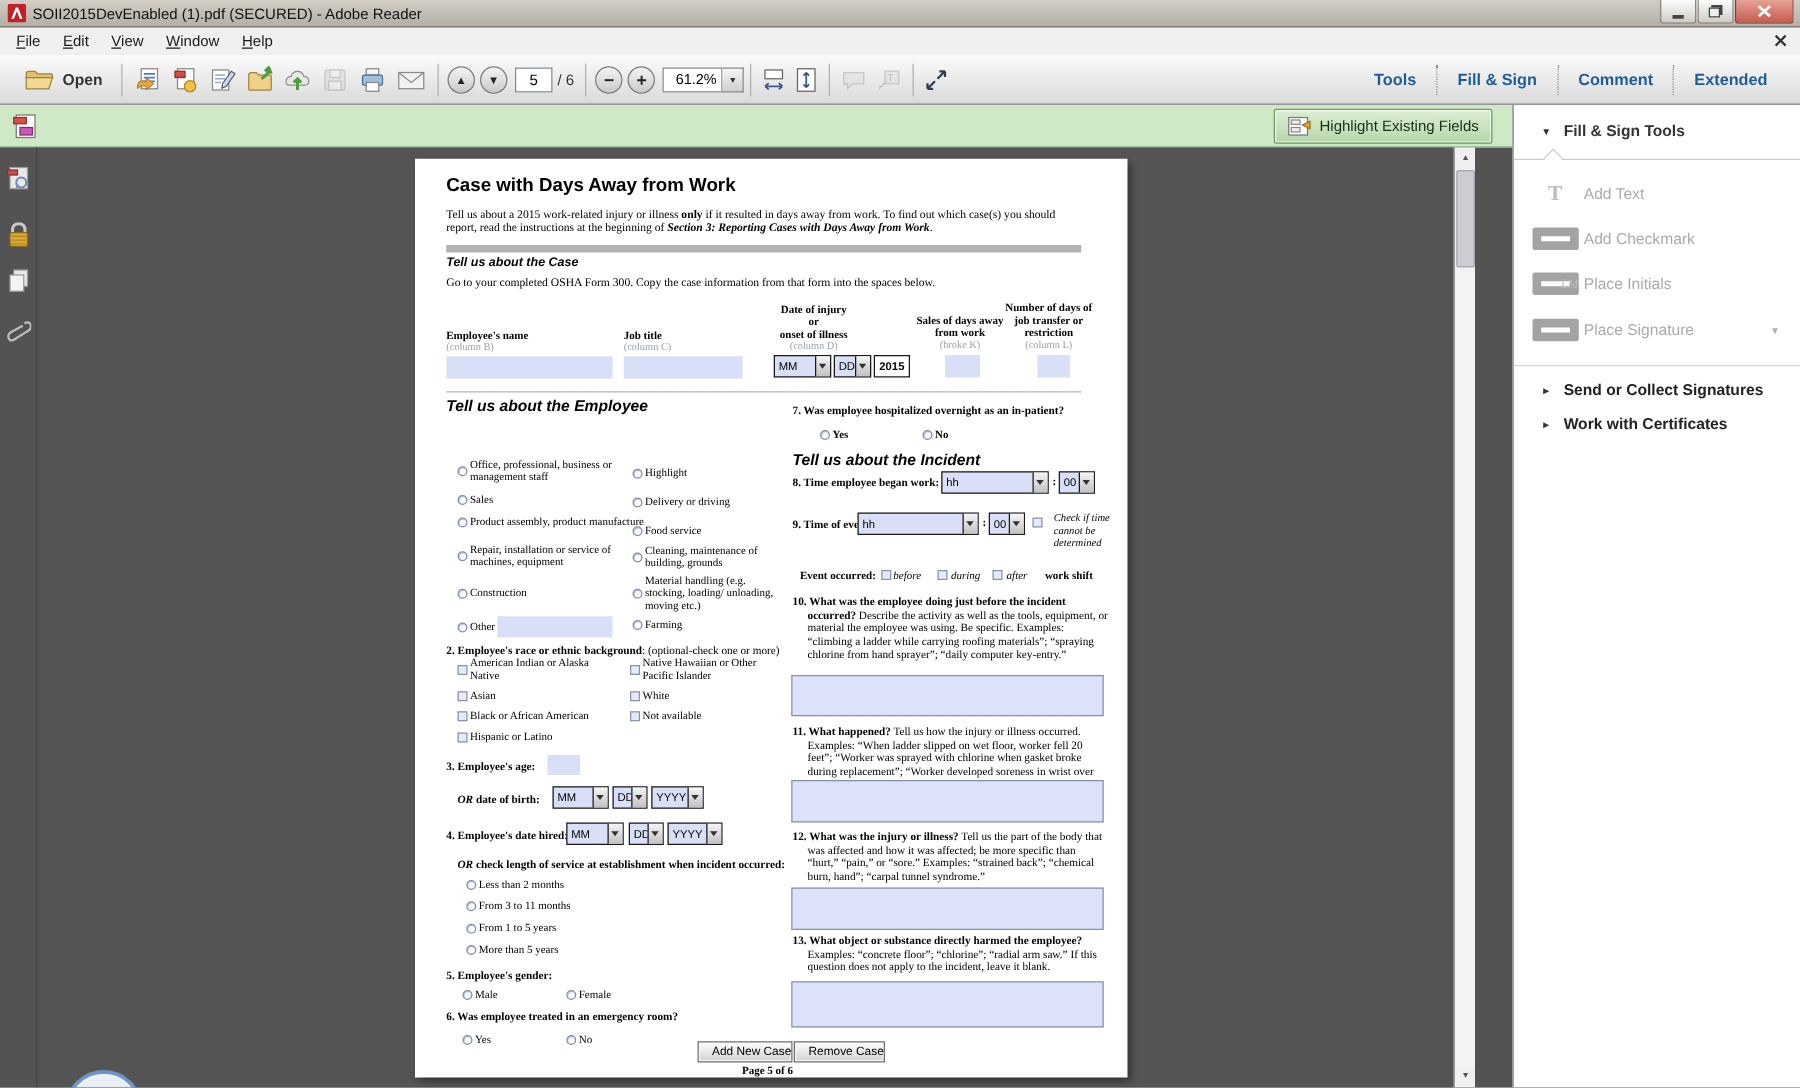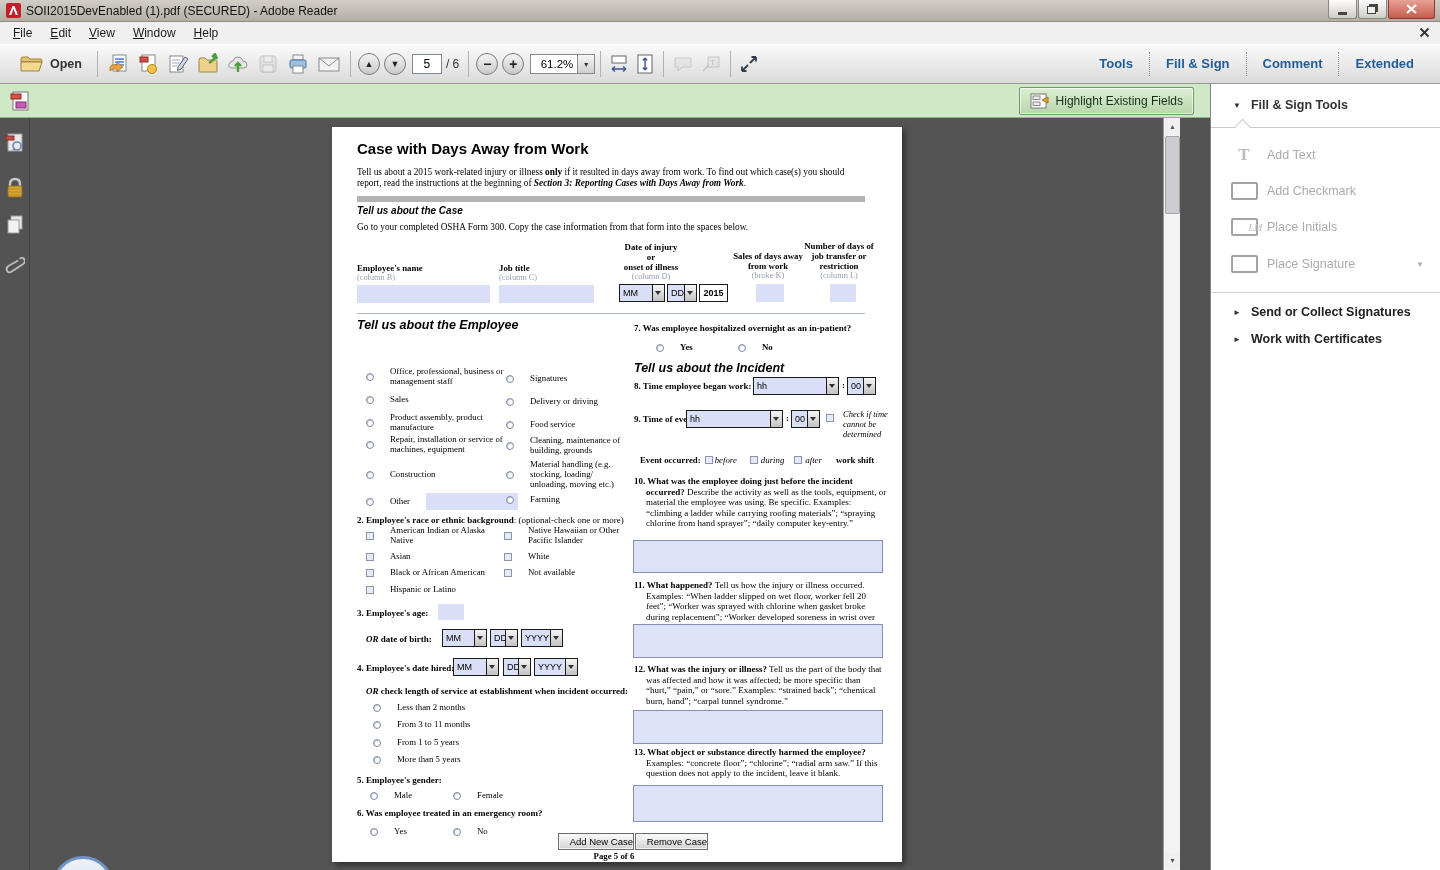--- a/index.html
+++ b/index.html
@@ -87,21 +87,21 @@
   .panel-hdr { position:absolute; left:22px; top:14px; display:flex; align-items:center; gap:10px; }
   .tri-down { font-size:8px; color:#333; }
   .tri-right { font-size:8px; color:#333; }
   .panel-hdr-label { font-size:12.5px; font-weight:bold; color:#333; }
   .panel-divider { position:absolute; left:0; top:43px; width:230px; border-top:1px solid #c9c9c9; }
   .notch { position:absolute; left:26px; top:37px; width:11px; height:11px; background:#fff;
     border-left:1px solid #c9c9c9; border-top:1px solid #c9c9c9; transform:rotate(45deg); }
   .ptool { position:absolute; left:22px; display:flex; align-items:center; gap:12px; }
   .ptool-label { font-size:12.5px; color:#ababab; }
   .pt-ico { width:22px; height:22px; display:flex; align-items:center; justify-content:center; flex:none; }
-  .box-ico { width:21px; height:18px; border:2px solid #a3a3a3; border-radius:2px; display:flex; align-items:center; justify-content:center;padding-left:23px; }
+  .box-ico { width:21px; height:18px; border:7px solid #a3a3a3; border-radius:2px; display:flex; align-items:center; justify-content:center;padding-left:23px; }
   .t-glyph { font-family:"Liberation Serif", serif; font-size:17px; font-weight:bold; color:#bbb; }
   .lm-glyph { font-family:"Liberation Serif", serif; font-style:italic; font-size:10px; color:#bdbdbd; }
   .sig-caret { position:absolute; left:183px; font-size:8px; color:#b0b0b0; }
   .panel-div2 { position:absolute; left:0; top:208px; width:230px; border-top:1px solid #d5d5d5; }
   .psec { position:absolute; left:22px; display:flex; align-items:center; gap:10px; }
   .psec-label { font-size:12.5px; font-weight:bold; color:#222; }
 
   
   .abs { position:absolute; }
   .b { font-weight:bold; } .i { font-style:italic; } .bi { font-weight:bold; font-style:italic; }
@@ -116,21 +116,21 @@
   .c { text-align:center; }
   .tf { background:#d9dff6; }
   .tf-inline { display:inline-block; background:#d9dff6; flex:none; }
   .ta { background:#dce2f8; border:1px solid #8690b5; }
   .dd { background:#d9dff6; border:1px solid #1a1a1a; display:flex; height:18px; }
   .dd .v { flex:1; font-family:"Liberation Sans", sans-serif; font-weight:normal; font-size:9px; line-height:16px; padding-left:3px; overflow:hidden; }
   .dd .dbtn { width:12px; border-left:1px solid #1a1a1a; background:linear-gradient(#f5f5f5,#c2c2c2); position:relative; flex:none; }
   .dd .dbtn::after { content:""; position:absolute; left:2px; top:6px; border:3px solid transparent; border-top:4px solid #333; }
   .year { background:#fff; border:1px solid #1a1a1a; font-family:"Liberation Sans", sans-serif;
     font-weight:bold; font-size:9px; line-height:16px; text-align:center; height:18px; }
-  .optrow { position:absolute; display:flex; align-items:center; gap:16px; font-size:8.8px; line-height:9.8px; }
+  .optrow { position:absolute; display:flex; align-items:center; gap:2px; font-size:8.8px; line-height:9.8px; }
   .radio { width:8px; height:8px; border:1px solid #7e8ba6; border-radius:50%; background:#fcfdff;
     box-shadow:inset 0.5px 0.5px 1px rgba(90,100,140,.55); flex:none; }
   .cbx { width:8px; height:8px; border:1px solid #8a94ad; background:#e6eaf8; flex:none; }
   .formbtn { background:linear-gradient(#fdfdfd,#d2d2d2); border:1px solid #6e6e6e;
     box-shadow:inset 0 0 0 1px #f4f4f4; font-family:"Liberation Sans", sans-serif; font-size:9.5px;
     text-align:right; line-height:15px; }
   .pfoot { font-size:8.8px; font-weight:bold; text-align:center; }
   .colon { font-size:9px; font-weight:bold; }
 </style>
 </head>
@@ -419,21 +419,21 @@
             <span>Construction</span>
           </div>
         <div class="optrow" style="left:34px;top:366px;width:240px">
             <span class="radio"></span>
             <span style="flex:none">Other</span>
             <span class="tf-inline" style="width:92px;height:17px"></span>
           </div>
 
         <div class="optrow" style="left:174px;top:247px;width:120px">
             <span class="radio"></span>
-            <span>Signatures</span>
+            <span>Highlight</span>
           </div>
         <div class="optrow" style="left:174px;top:270px;width:120px">
             <span class="radio"></span>
             <span>Delivery or driving</span>
           </div>
         <div class="optrow" style="left:174px;top:293px;width:120px">
             <span class="radio"></span>
             <span>Food service</span>
           </div>
         <div class="optrow" style="left:174px;top:309px;width:122px">

